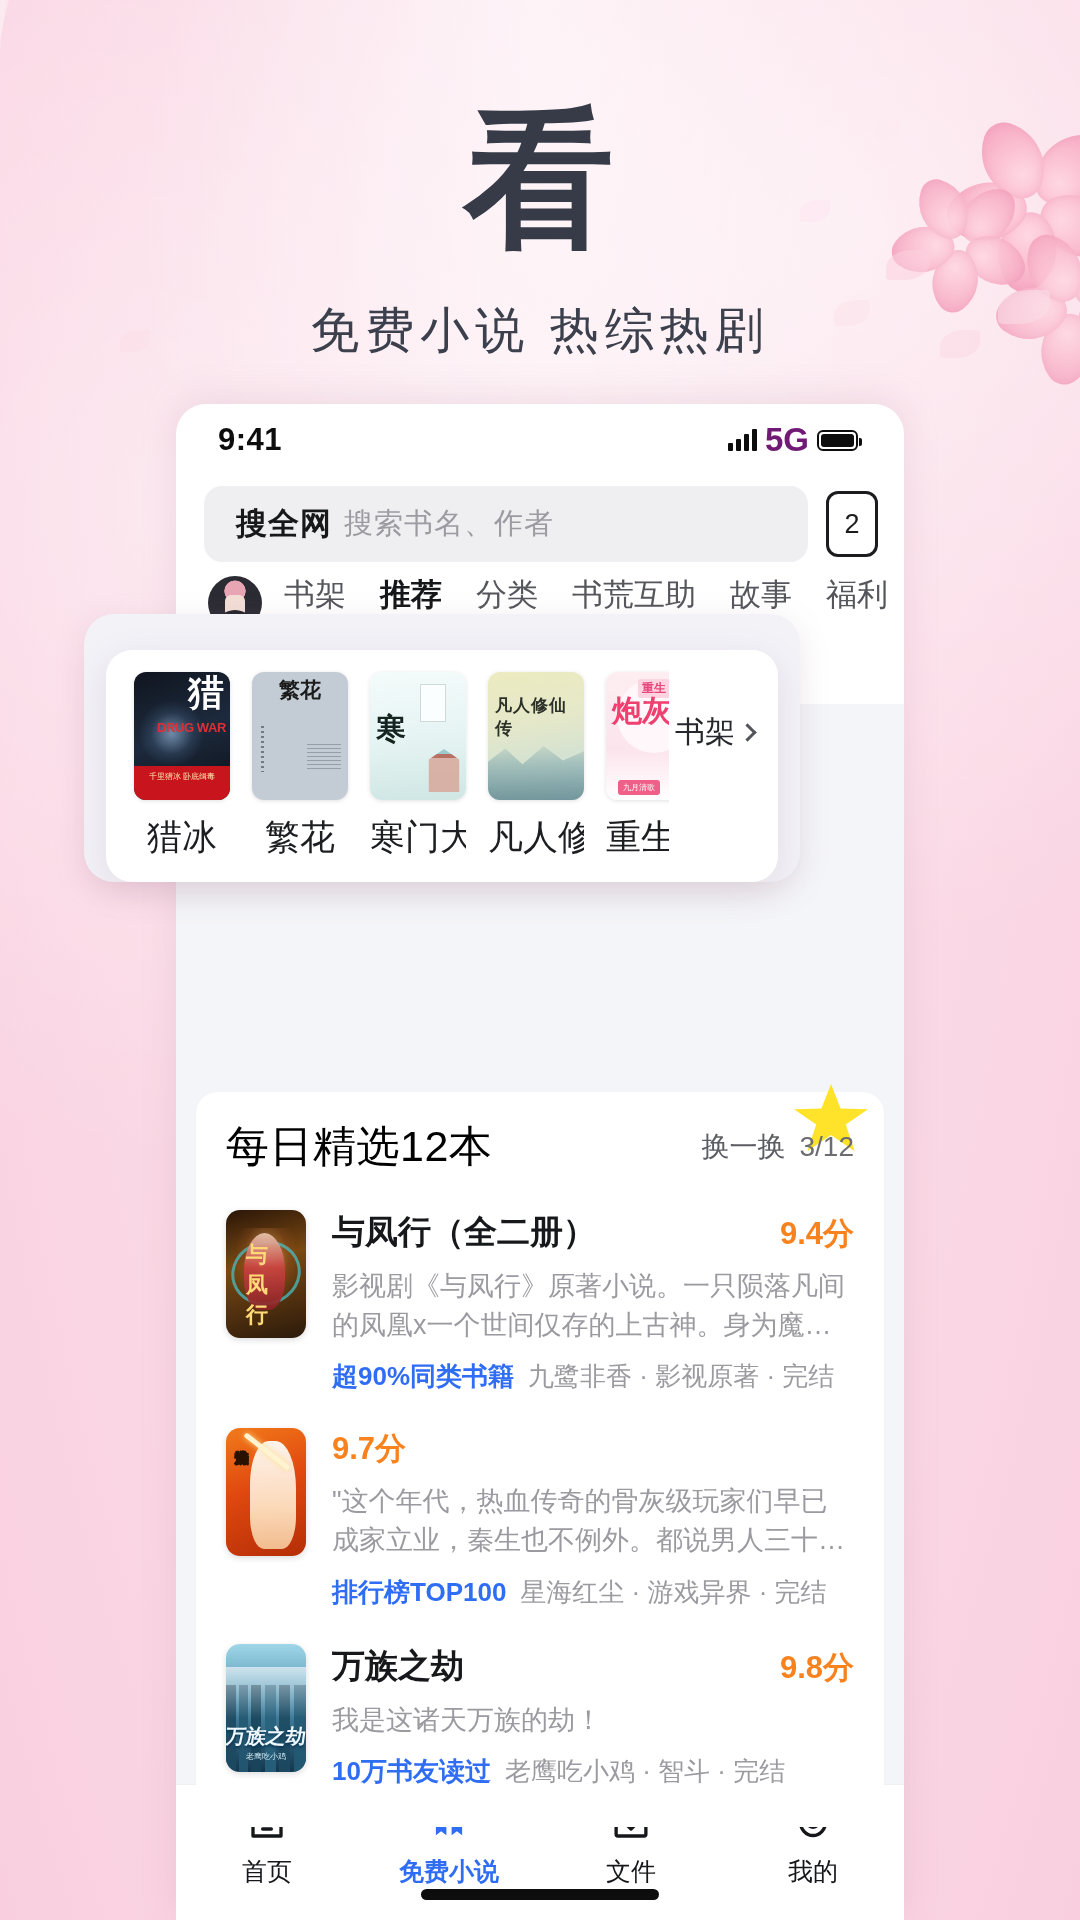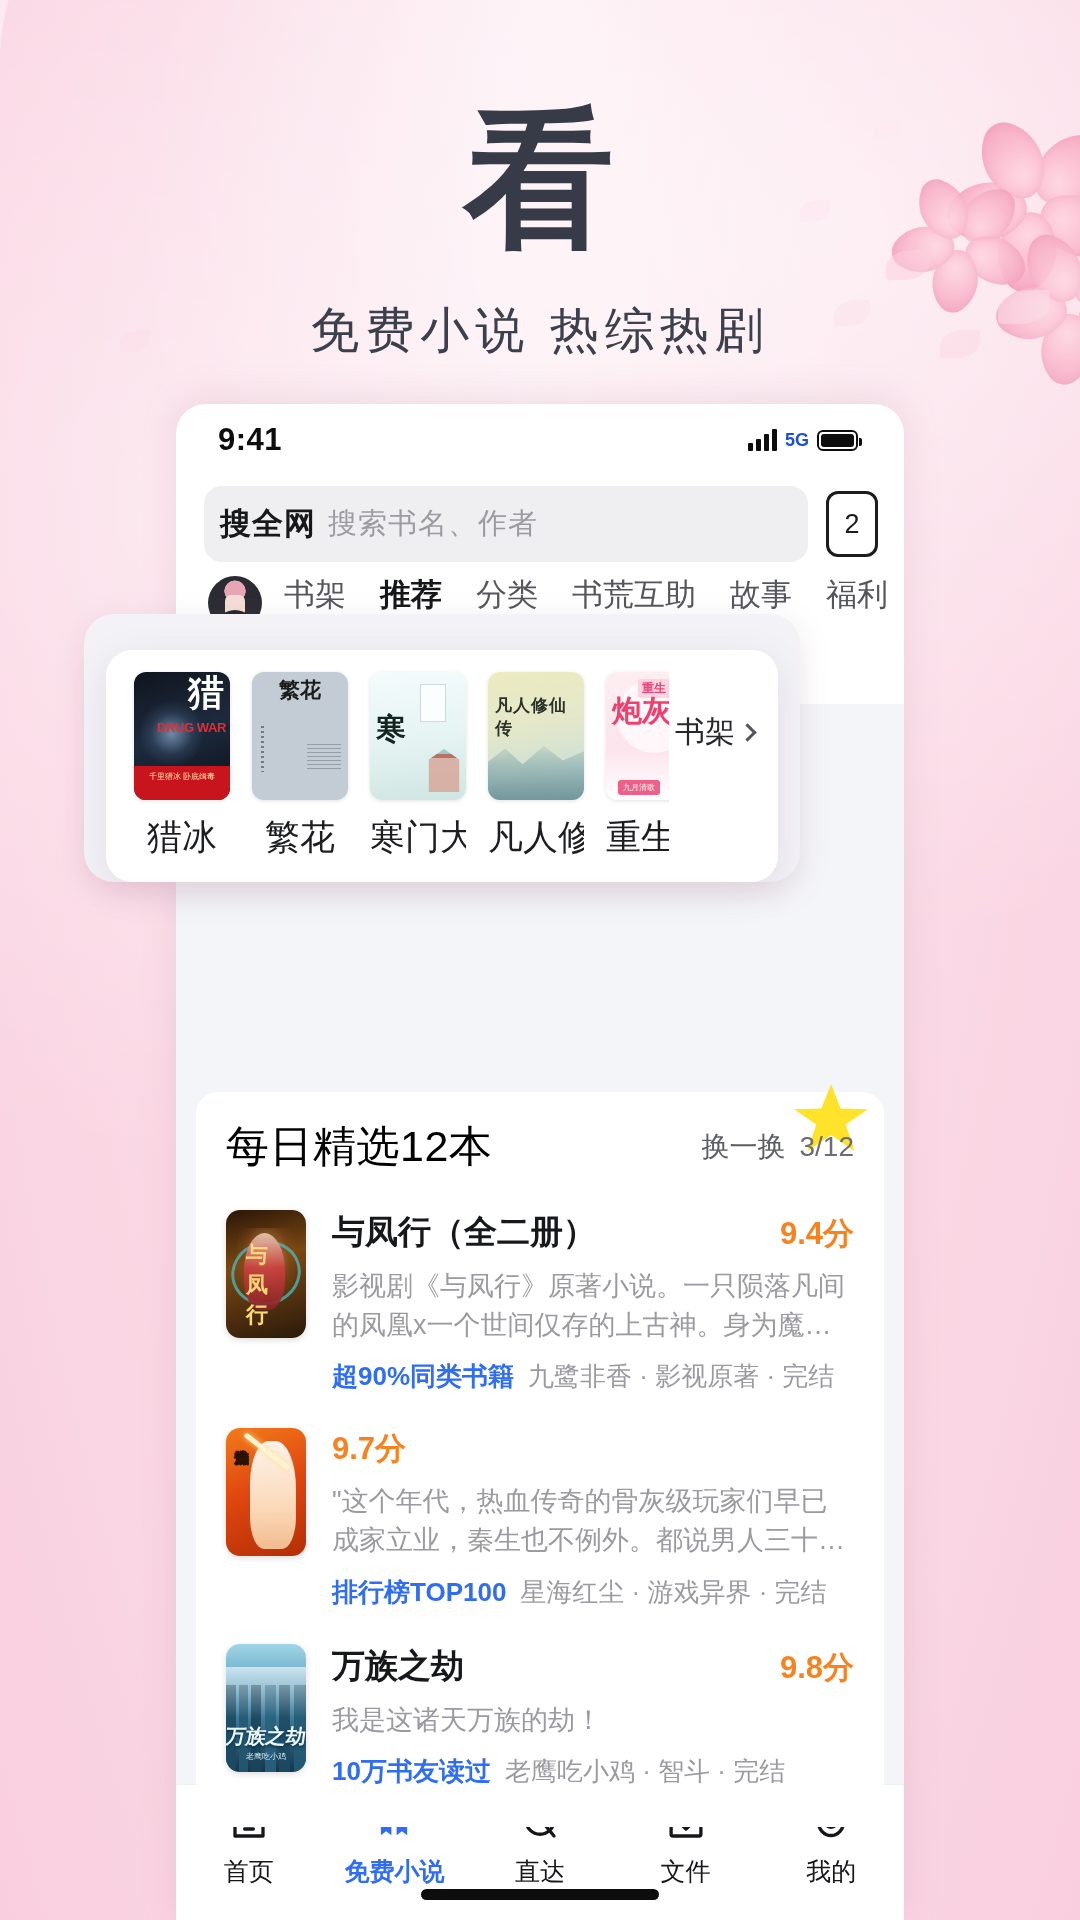--- a/index.html
+++ b/index.html
@@ -80,36 +80,36 @@
     padding:0 46px 0 42px;
   }
   .sb-time { font-size:31px; font-weight:700; color:#0d0d0d; letter-spacing:.5px; }
   .sb-right { display:flex; align-items:center; gap:8px; }
   .signal { display:flex; align-items:flex-end; gap:3px; height:22px; }
   .signal b { display:block; width:5px; background:#0d0d0d; border-radius:1px; }
   .signal b:nth-child(1){height:8px}
   .signal b:nth-child(2){height:12px}
   .signal b:nth-child(3){height:17px}
   .signal b:nth-child(4){height:22px}
-  .sb-net { font-size:18px; font-weight:600; color:#1d4ed8; }
+  .sb-net { font-size:33px; font-weight:600; color:#701a75; }
   .battery {
     width:41px; height:21px; border:2.5px solid #0d0d0d; border-radius:6px;
     position:relative; padding:2px;
   }
   .battery::after {
     content:""; position:absolute; right:-6px; top:6px;
     width:3px; height:8px; background:#0d0d0d; border-radius:0 2px 2px 0;
   }
   .battery i { display:block; height:100%; background:#0d0d0d; border-radius:3px; }
 
   
   .searchrow { display:flex; align-items:center; gap:18px; padding:10px 26px 0 28px; }
   .searchbox {
     flex:1; height:76px; background:#efeff1; border-radius:18px;
-    display:flex; align-items:center; padding:0 16px; gap:12px;
+    display:flex; align-items:center; padding:0 32px; gap:12px;
   }
   .search-scope { font-size:31px; font-weight:700; color:#17181a; letter-spacing:1px; }
   .search-ph { font-size:29px; color:#9b9ba1; letter-spacing:1px; }
   .tabs-count {
     width:52px; height:66px; border:3px solid #1c1c1e; border-radius:12px;
     display:flex; align-items:center; justify-content:center;
     font-size:27px; color:#1c1c1e; font-weight:500;
   }
 
   
@@ -391,30 +391,20 @@
     <div class="bn-item active">
       <div class="bn-ico">
         <svg width="42" height="42" viewBox="0 0 24 24">
           <path d="M4.5 3h6v16.5l-3-2.2-3 2.2z" fill="#2f6df5"></path>
           <path d="M13.5 3h6v16.5l-3-2.2-3 2.2z" fill="#2f6df5"></path>
         </svg>
       </div>
       <div class="bn-label">免费小说</div>
     </div>
 
-    <div class="bn-item">
-      <div class="bn-ico">
-        <svg width="42" height="42" viewBox="0 0 24 24" fill="none" stroke="#16171a" stroke-width="1.9">
-          <circle cx="12" cy="11" r="8"></circle>
-          <path d="M15.5 14.5 20 20" stroke-linecap="round"></path>
-          <circle cx="12" cy="10.5" r="2.6"></circle>
-        </svg>
-      </div>
-      <div class="bn-label">直达</div>
-    </div>
 
     <div class="bn-item">
       <div class="bn-ico">
         <svg width="42" height="42" viewBox="0 0 24 24" fill="none" stroke="#16171a" stroke-width="1.9" stroke-linejoin="round">
           <path d="M3.5 6.5h6l1.6 2h9.4V19a1 1 0 0 1-1 1H4.5a1 1 0 0 1-1-1z"></path>
           <path d="M12 10.8v5.2m0 0-2-2m2 2 2-2" stroke-linecap="round"></path>
         </svg>
       </div>
       <div class="bn-label">文件</div>
     </div>

